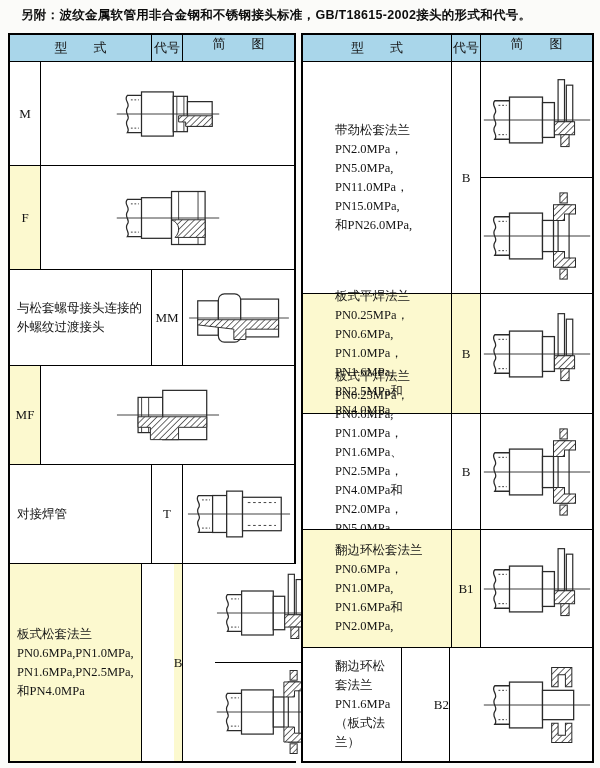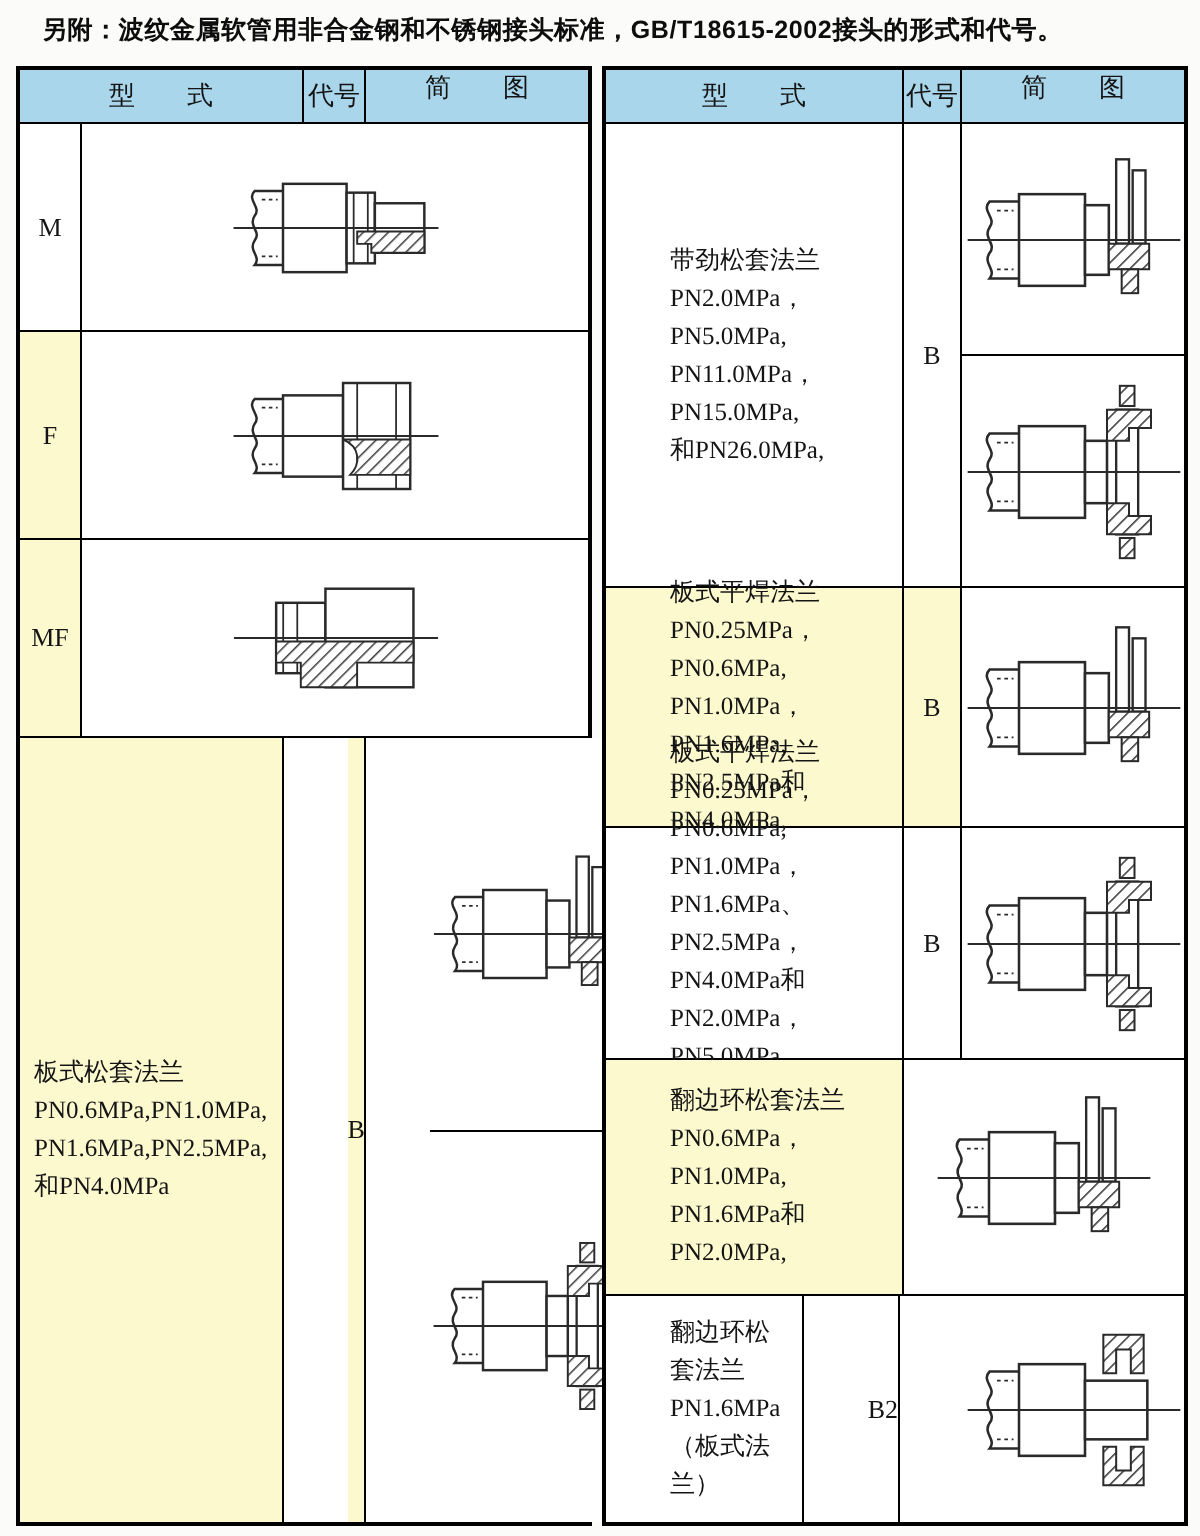--- a/index.html
+++ b/index.html
@@ -161,32 +161,59 @@
     <div class="cell c-code">F</div>
     <div class="cell c-diag">
       <div class="sub">
           <svg class="diag" width="106" height="90" viewBox="0 0 120 100">
             <use href="#gf"></use>
           </svg>
         </div>
     </div>
   </div>
 
+  <div class="row" style="height:96px">
+    <div class="cell c-type">
+        <span class="type-text">与松套螺母接头连接的
+外螺纹过渡接头</span>
+      </div>
+    <div class="cell c-code">MM</div>
+    <div class="cell c-diag">
+      <div class="sub">
+          <svg class="diag" width="106" height="86" viewBox="0 0 120 100">
+            <use href="#gmm"></use>
+          </svg>
+        </div>
+    </div>
+  </div>
 
   <div class="row hl" style="height:99px">
     <div class="cell c-code">MF</div>
     <div class="cell c-diag">
       <div class="sub">
           <svg class="diag" width="106" height="88" viewBox="0 0 120 100">
             <use href="#gmf"></use>
           </svg>
         </div>
     </div>
   </div>
 
+  <div class="row" style="height:99px">
+    <div class="cell c-type">
+        <span class="type-text">对接焊管</span>
+      </div>
+    <div class="cell c-code">T</div>
+    <div class="cell c-diag">
+      <div class="sub">
+          <svg class="diag" width="106" height="88" viewBox="0 0 120 100">
+            <use href="#gt"></use>
+          </svg>
+        </div>
+    </div>
+  </div>
 
   <div class="row hl" style="flex:1">
     <div class="cell c-type">
         <span class="type-text">板式松套法兰
 PN0.6MPa,PN1.0MPa,
 PN1.6MPa,PN2.5MPa,
 和PN4.0MPa</span>
       </div>
     <div class="cell c-code">B</div>
     <div class="cell c-diag">
@@ -268,20 +295,21 @@
         </div>
     </div>
   </div>
 
   <div class="row hl" style="height:118px">
     <div class="cell c-type">
         <span class="type-text">翻边环松套法兰
 PN0.6MPa，PN1.0MPa,
 PN1.6MPa和PN2.0MPa,</span>
       </div>
+    <div class="cell c-code">B1</div>
     <div class="cell c-diag">
       <div class="sub">
           <svg class="diag" width="110" height="104" viewBox="0 0 120 100">
             <use href="#gfup"></use>
           </svg>
         </div>
     </div>
   </div>
 
   <div class="row" style="flex:1">

